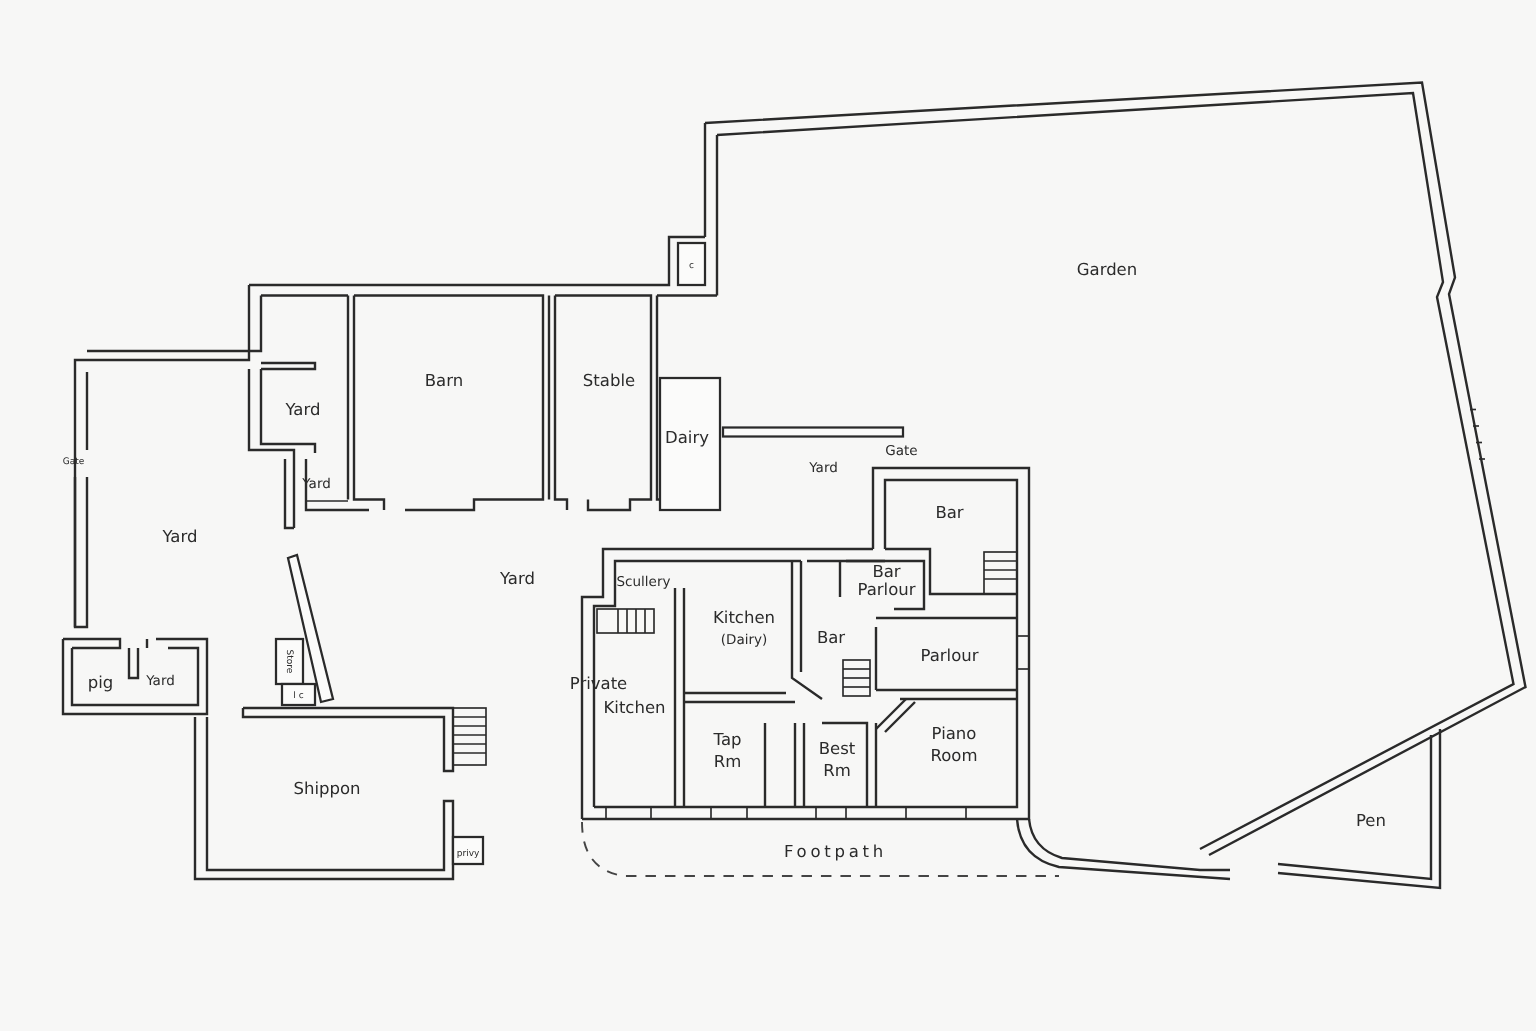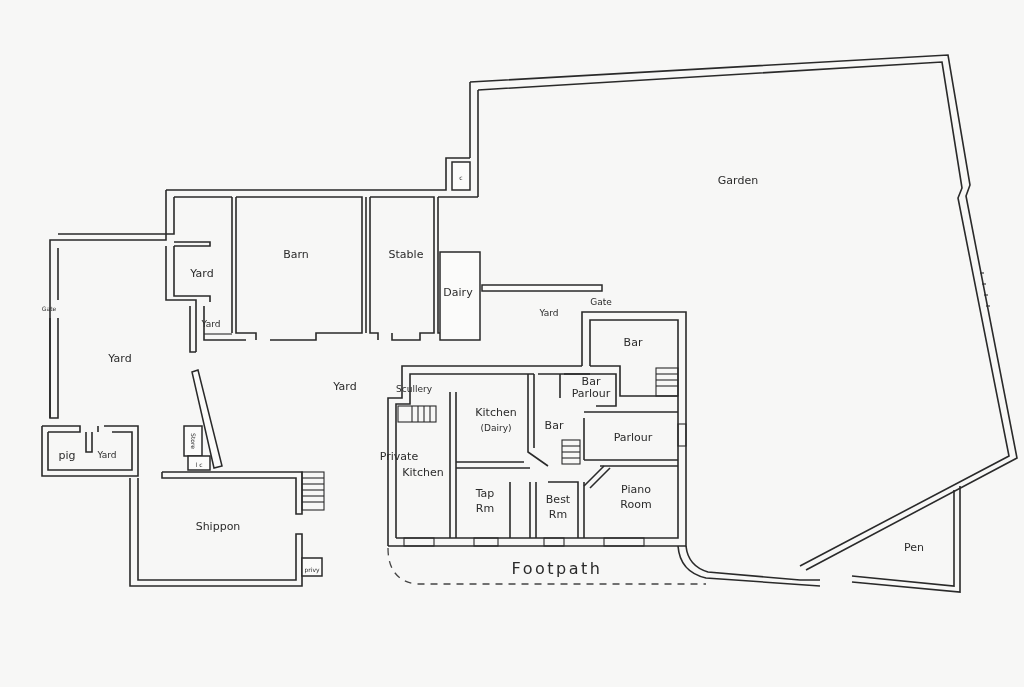--- a/index.html
+++ b/index.html
@@ -5,21 +5,21 @@
   html,body{margin:0;padding:0;background:#f7f7f6;}
   body{width:1024px;height:687px;overflow:hidden;position:relative;font-family:"DejaVu Sans","Liberation Sans",sans-serif;}
   #plan{position:absolute;left:0;top:0;width:1024px;height:687px;}
   .wall{fill:none;stroke:#2a2a2a;stroke-width:1.6;stroke-linejoin:miter;}
   .wall2{fill:#fbfbfa;stroke:#2a2a2a;stroke-width:1.5;}
   .thin{fill:none;stroke:#2a2a2a;stroke-width:1.1;}
   .dash{fill:none;stroke:#444;stroke-width:1.3;stroke-dasharray:7 6;}
   .lbl{position:absolute;color:#2b2b2b;font-size:11px;line-height:13px;text-align:center;white-space:nowrap;transform:translate(-50%,-50%);}
   .lbl.sm{font-size:9px;line-height:11px;}
   .lbl.xs{font-size:6px;line-height:7px;}
-  .lbl.wide{letter-spacing:2.5px;font-size:16px;}
+  .lbl.wide{letter-spacing:2.5px;font-size:11px;}
 </style>
 </head>
 <body>
 
 <svg id="plan" viewBox="0 0 1024 687" xmlns="http://www.w3.org/2000/svg">
 
   <g>
     <polyline class="wall" points="470,82 948,55 970,185 966,196 1017,458 806,570"></polyline>
     <polyline class="wall" points="478,90 942,62 962,188 958,198 1009,456 800,566"></polyline>
     <line class="thin" x1="980" y1="273" x2="984" y2="273"></line>
@@ -153,21 +153,21 @@
 <div class="lbl" style="left:202px;top:273px">Yard</div>
 <div class="lbl sm" style="left:211px;top:324px">Yard</div>
 <div class="lbl" style="left:120px;top:358px">Yard</div>
 <div class="lbl" style="left:345px;top:386px">Yard</div>
 <div class="lbl sm" style="left:549px;top:313px">Yard</div>
 <div class="lbl sm" style="left:601px;top:302px">Gate</div>
 <div class="lbl xs" style="left:49px;top:308px">Gate</div>
 <div class="lbl" style="left:67px;top:455px">pig</div>
 <div class="lbl sm" style="left:107px;top:455px">Yard</div>
 <div class="lbl" style="left:218px;top:526px">Shippon</div>
-<div class="lbl sm" style="left:414px;top:389px">Scullery</div>
+<div class="lbl sm" style="left:429px;top:389px">Scullery</div>
 <div class="lbl" style="left:496px;top:412px">Kitchen</div>
 <div class="lbl sm" style="left:496px;top:428px">(Dairy)</div>
 <div class="lbl" style="left:399px;top:456px">Private</div>
 <div class="lbl" style="left:423px;top:472px">Kitchen</div>
 <div class="lbl" style="left:485px;top:493px">Tap</div>
 <div class="lbl" style="left:485px;top:508px">Rm</div>
 <div class="lbl" style="left:558px;top:499px">Best</div>
 <div class="lbl" style="left:558px;top:514px">Rm</div>
 <div class="lbl" style="left:633px;top:342px">Bar</div>
 <div class="lbl" style="left:554px;top:425px">Bar</div>

